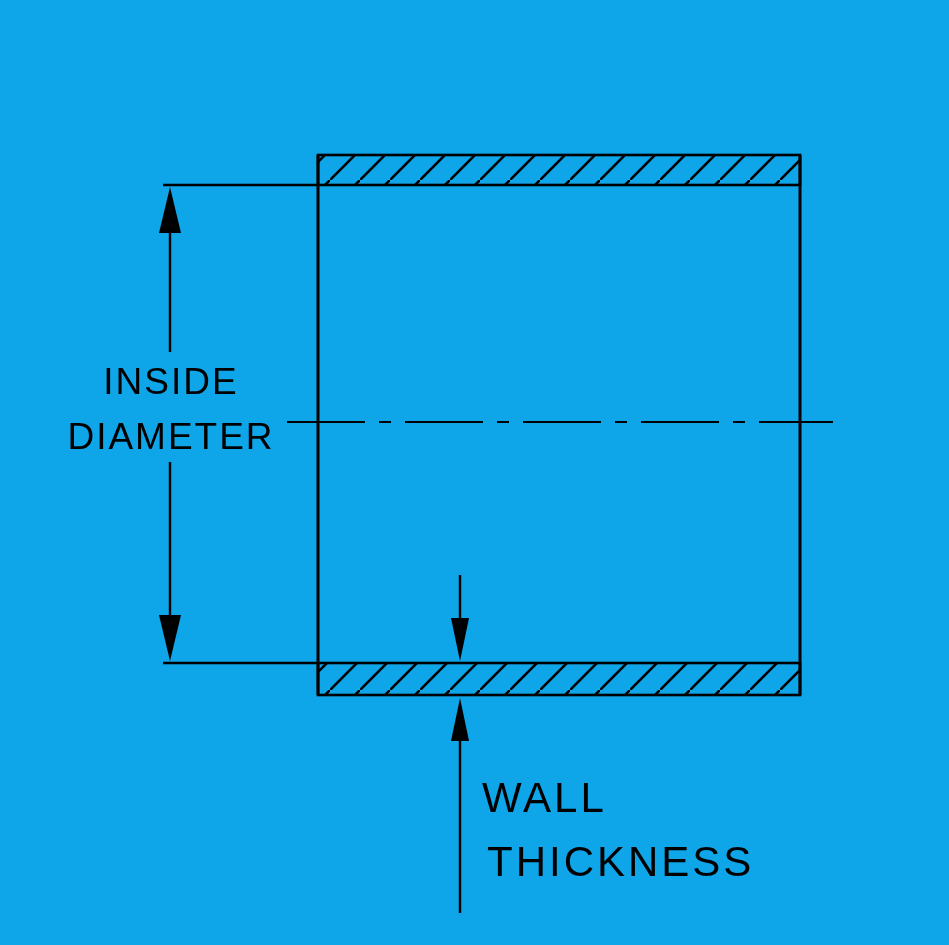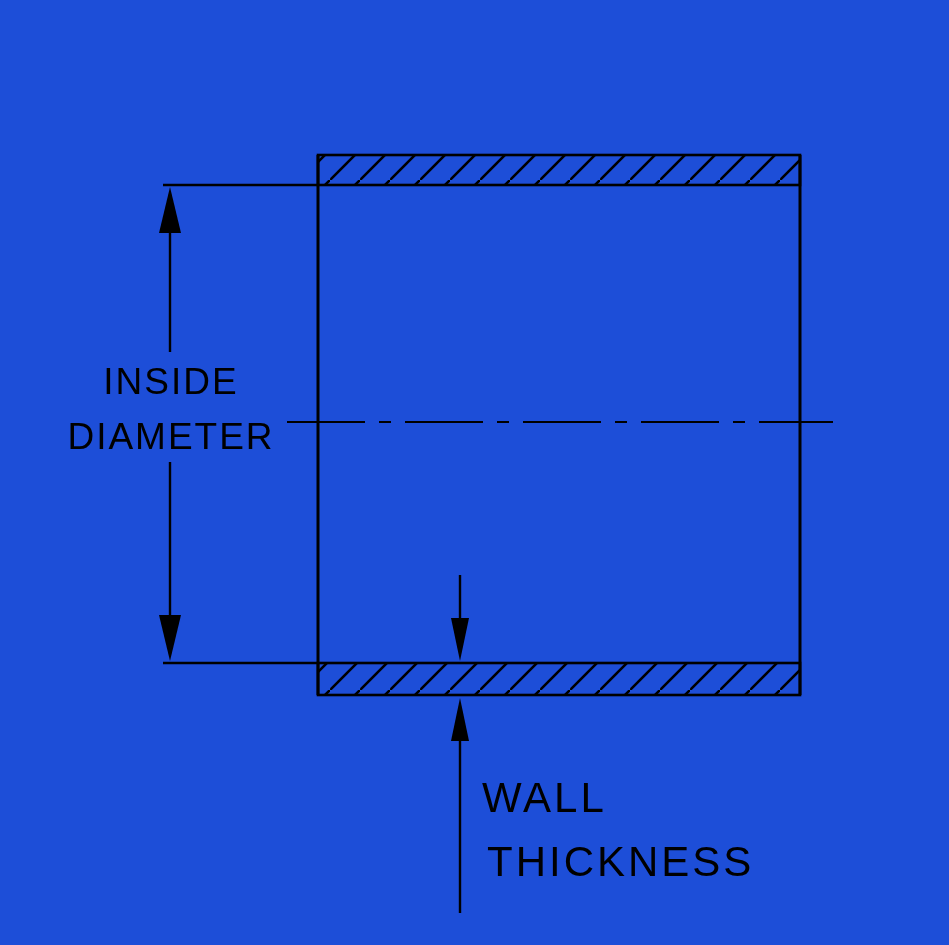--- a/index.html
+++ b/index.html
@@ -4,21 +4,21 @@
 <style>
   html, body {
     margin: 0;
     padding: 0;
     background: #ffffff;
   }
   .stage {
     position: relative;
     width: 949px;
     height: 945px;
-    background: #1d4ed8;
+    background: #0ea5e9;
     overflow: hidden;
   }
   svg { display: block; }
   text {
     font-family: "Liberation Sans", sans-serif;
     fill: #000000;
   }
   .dim-label-sm {
     font-size: 37px;
     letter-spacing: 2px;

